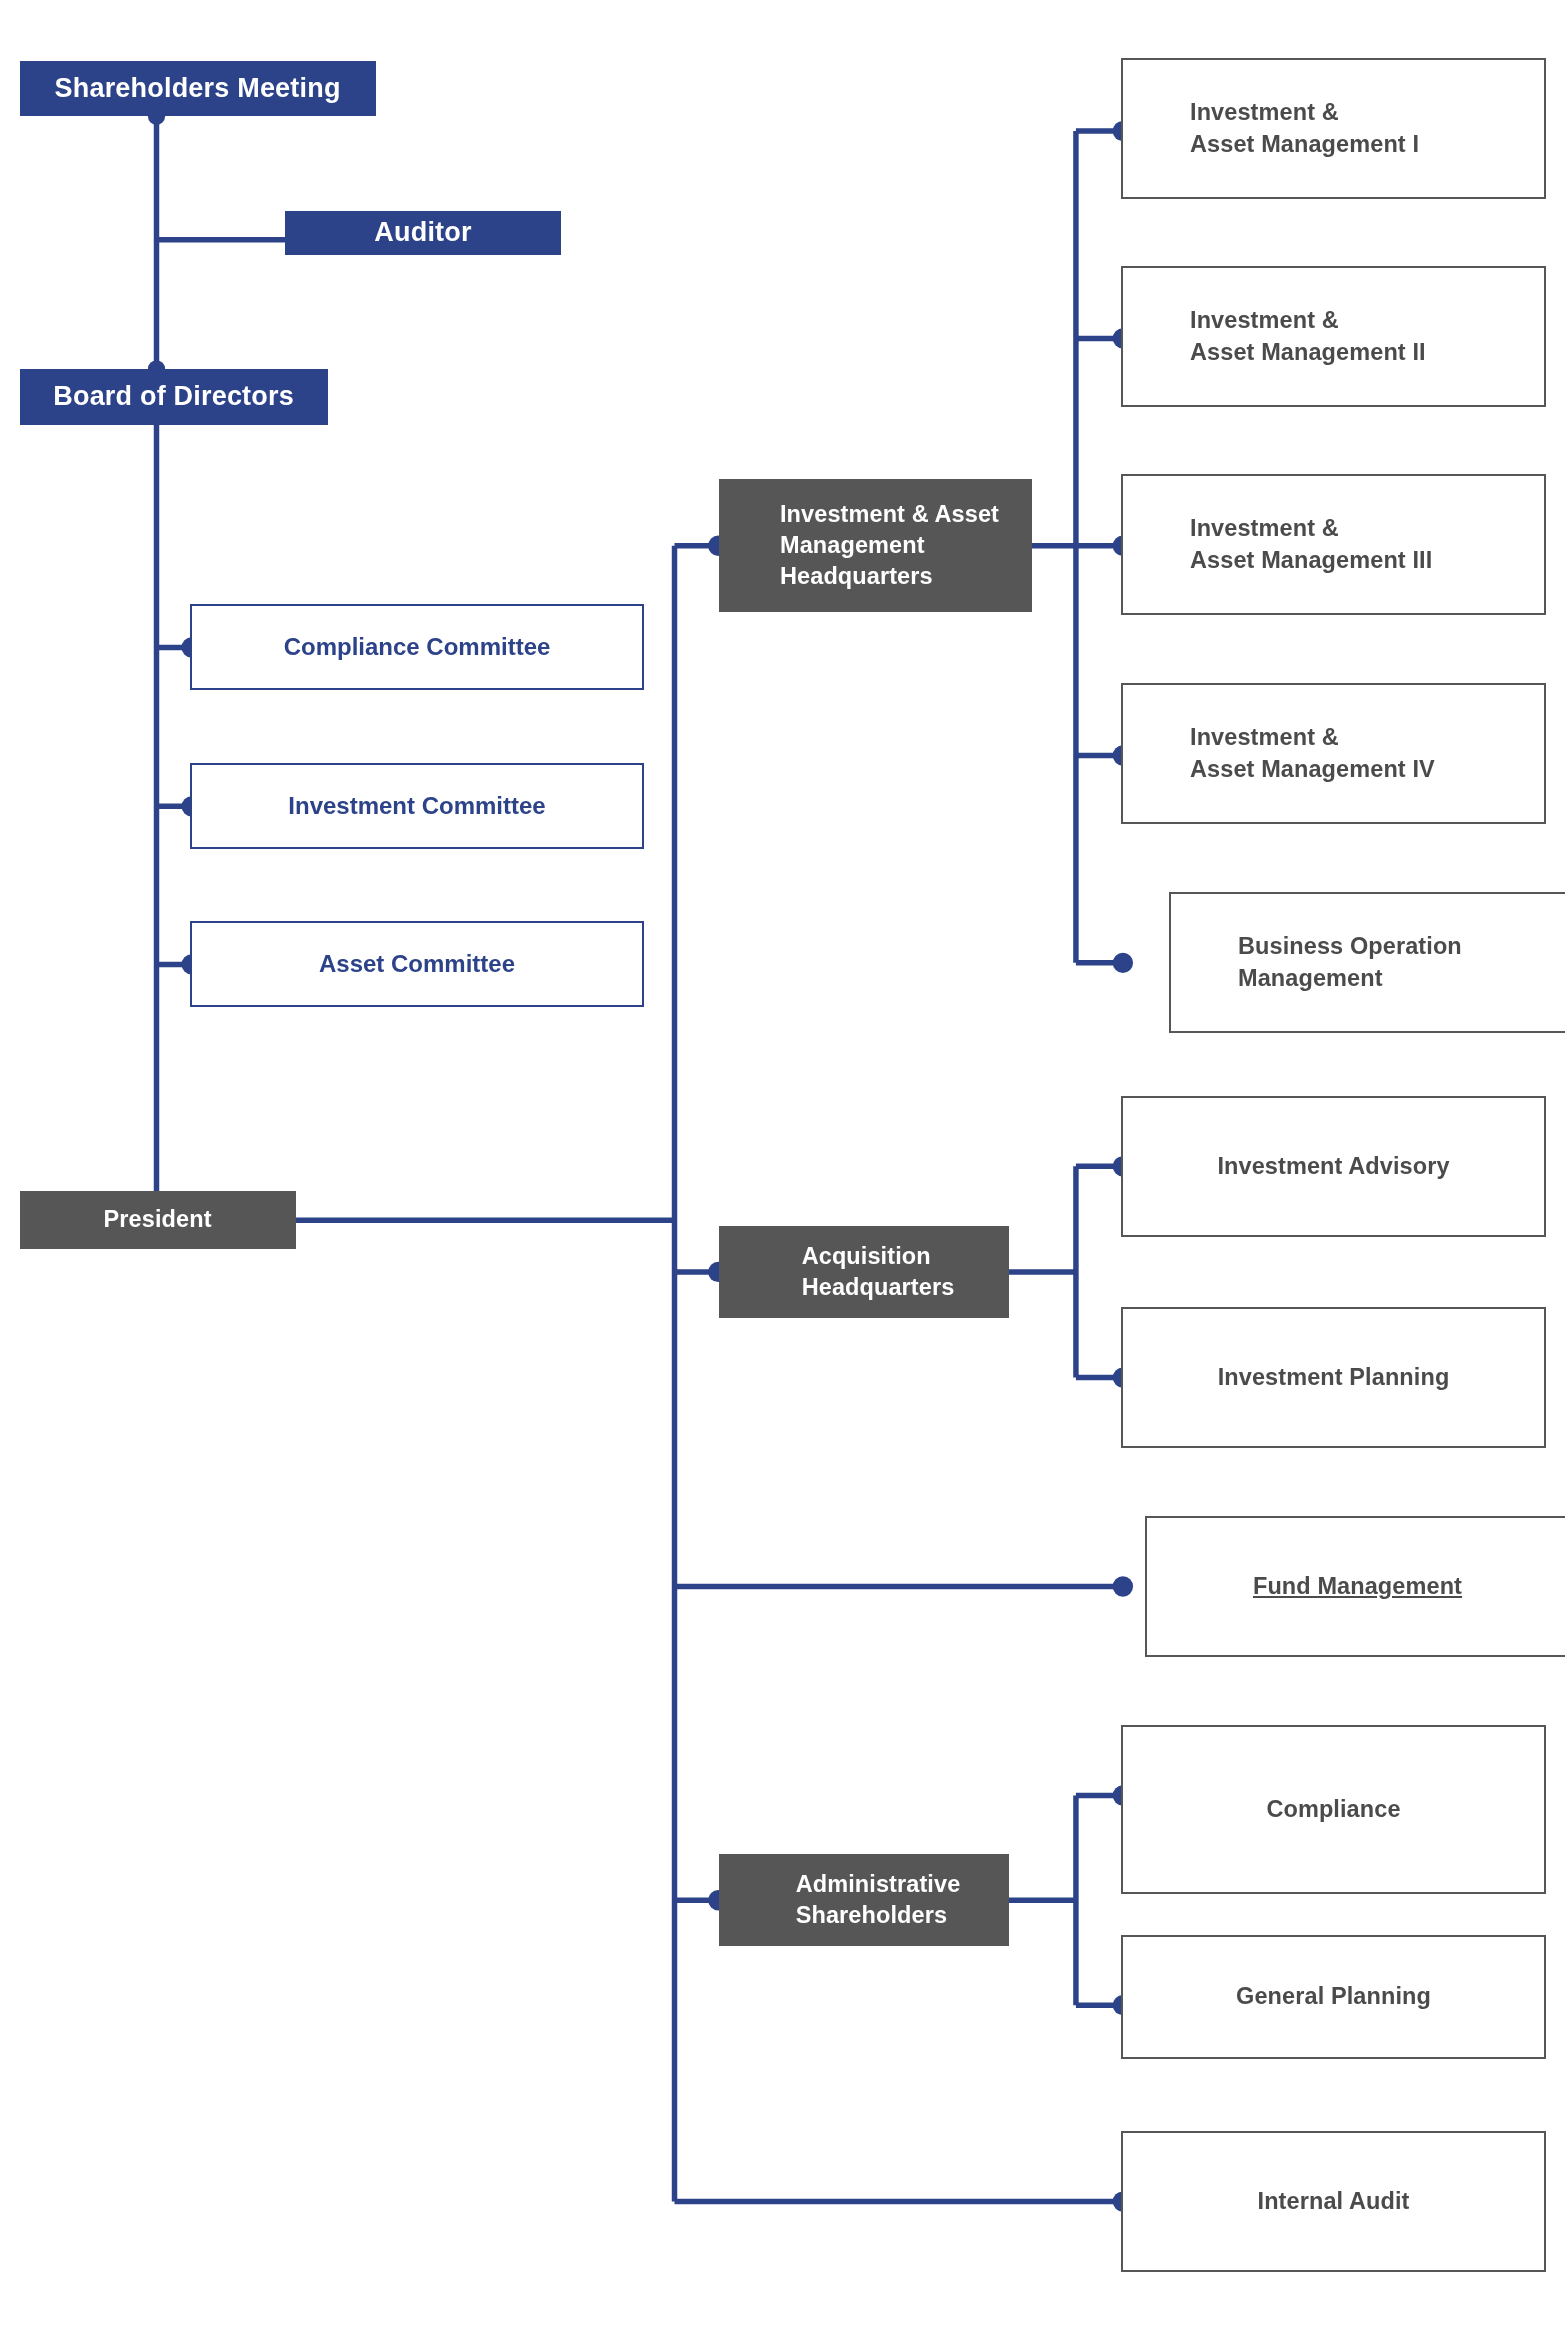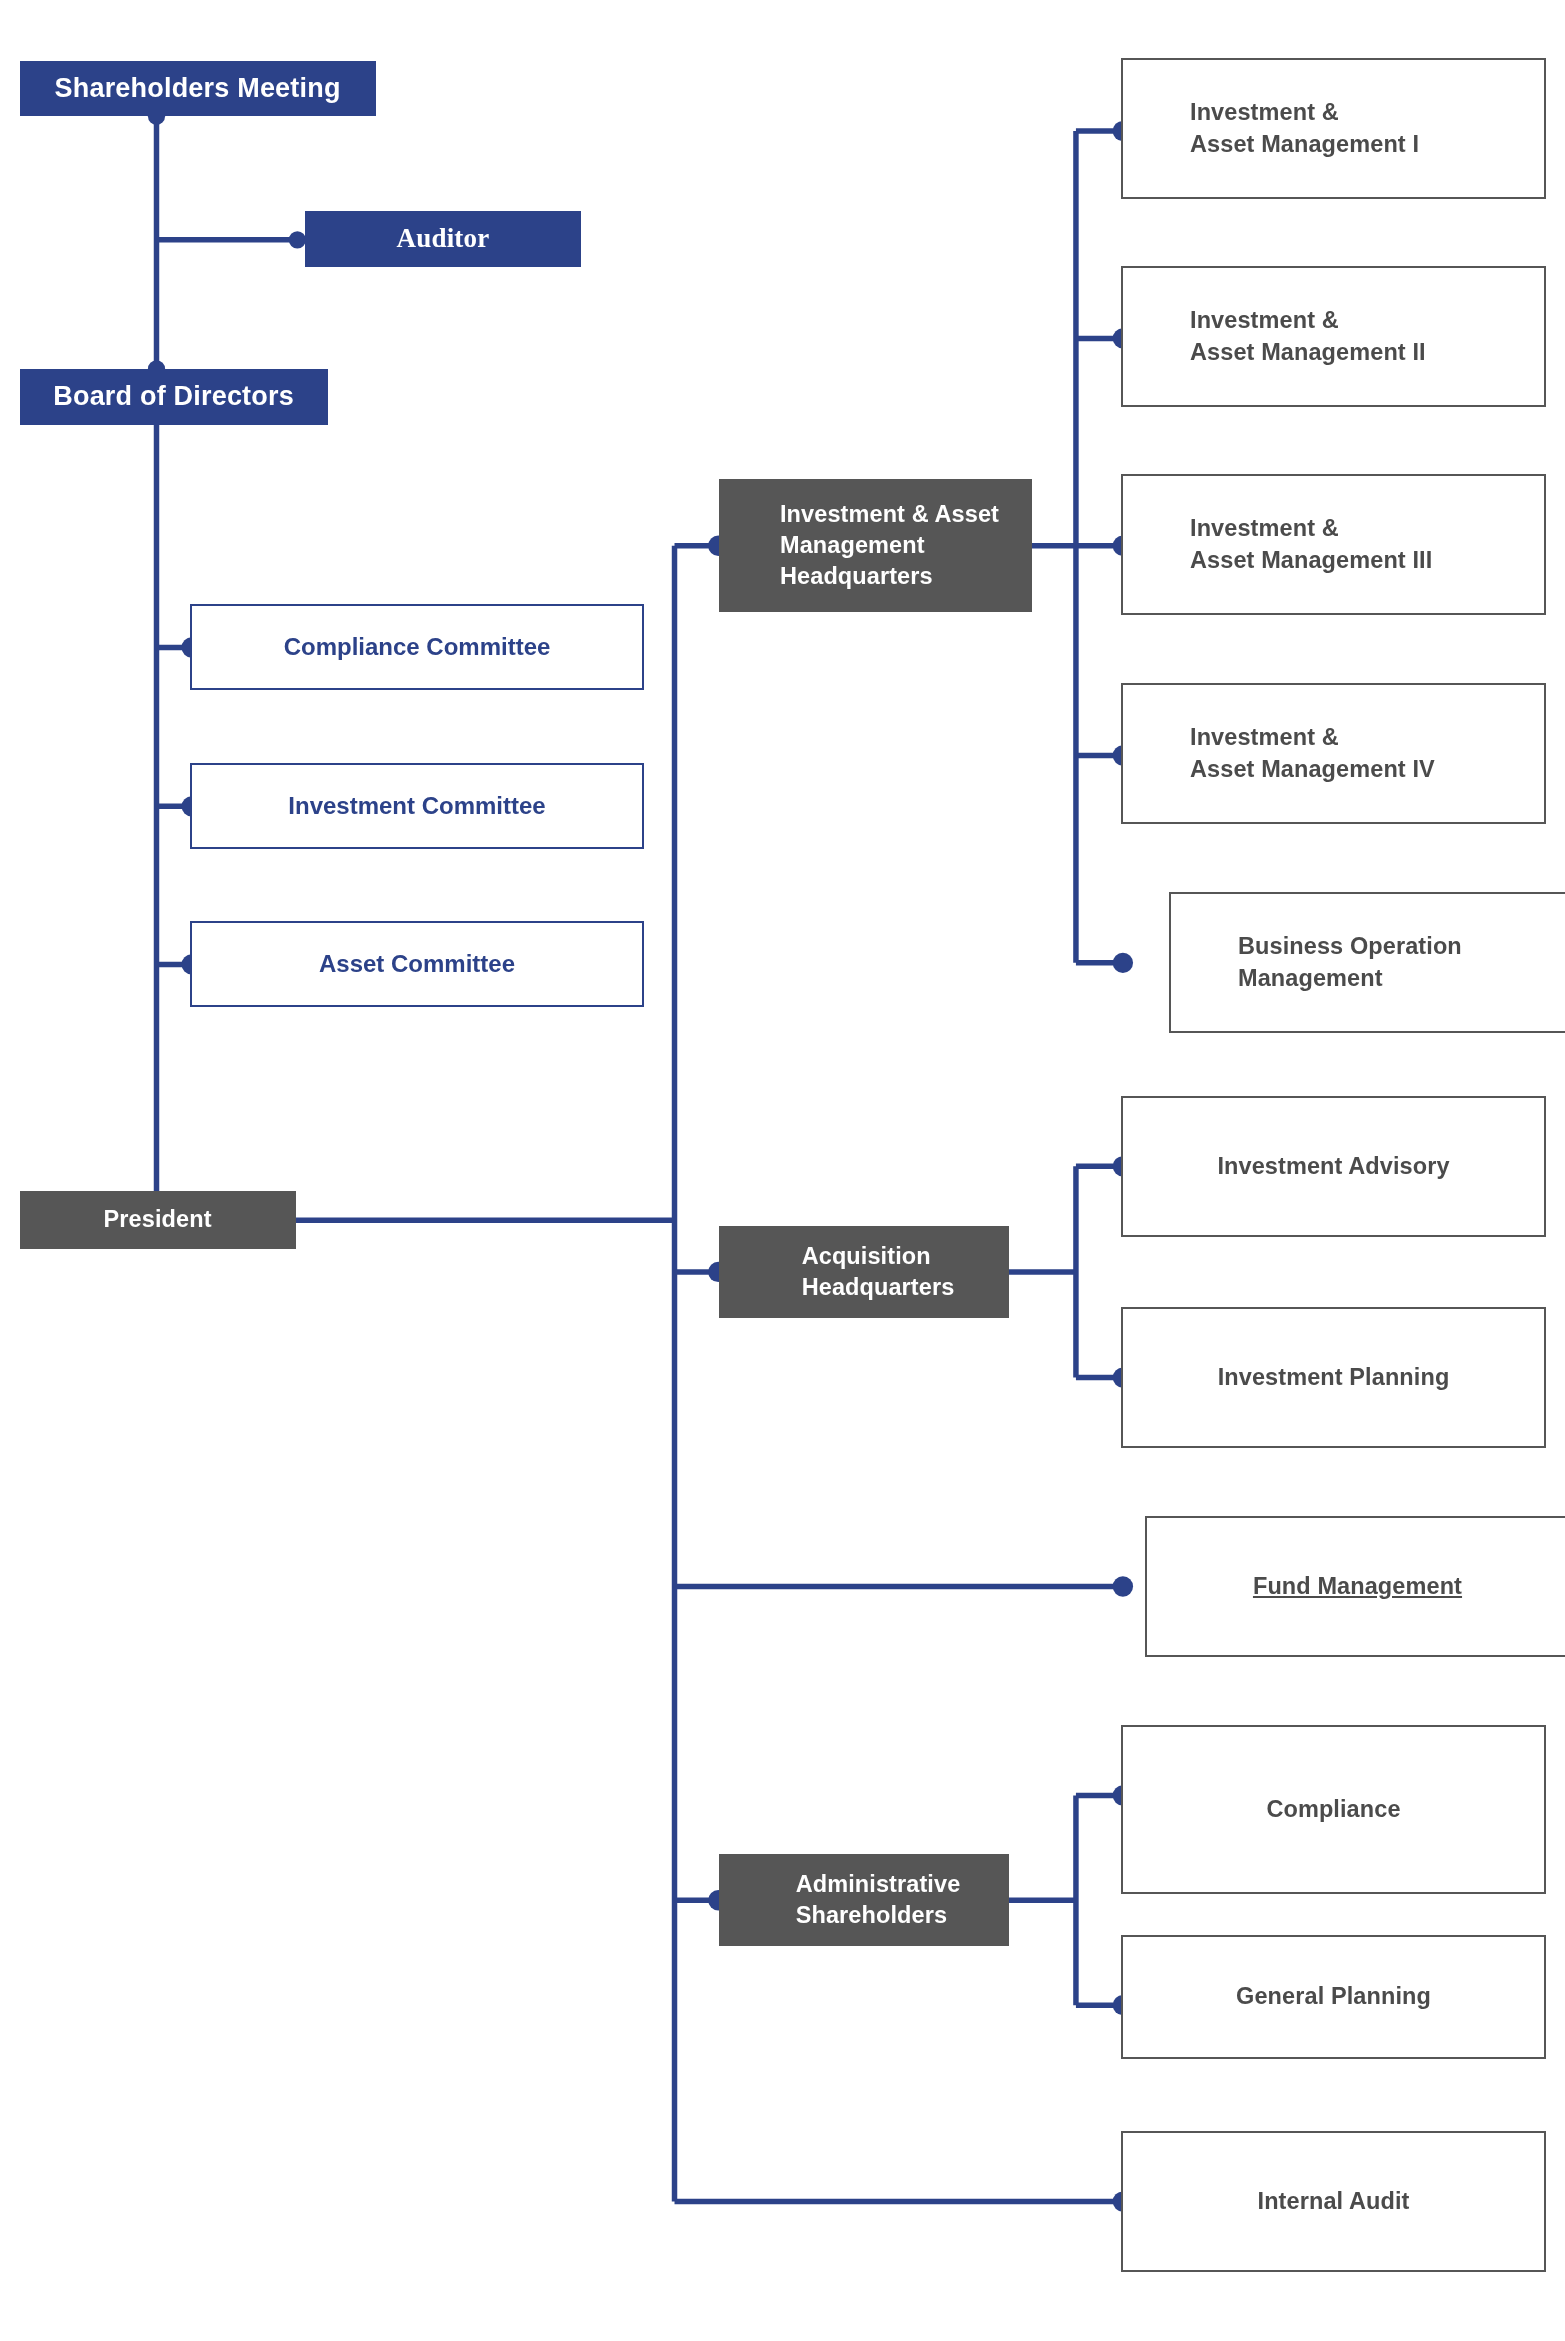--- a/index.html
+++ b/index.html
@@ -150,21 +150,21 @@
       <circle cx="1435" cy="2294" r="13"></circle>
       <circle cx="1435" cy="2562" r="13"></circle>
       <circle cx="1435" cy="2813" r="13"></circle>
     </g>
   </svg>
 
   <div class="node navy" style="left:19.6px; top:61px; width:356px; height:55px;align-items:center;">
     <span>Shareholders Meeting</span>
   </div>
 
-  <div class="node navy" style="left:305px; top:211px; width:276px; height:56px;font-family:Liberation Serif, serif;">
+  <div class="node navy" style="left:285px; top:211px; width:276px; height:44px;">
     <span>Auditor</span>
   </div>
 
   <div class="node navy" style="left:19.6px; top:369px; width:308px; height:56px;">
     <span>Board of Directors</span>
   </div>
 
   <div class="node outline-navy" style="left:190px; top:604px; width:454px; height:86px;">
     <span>Compliance Committee</span>
   </div>

